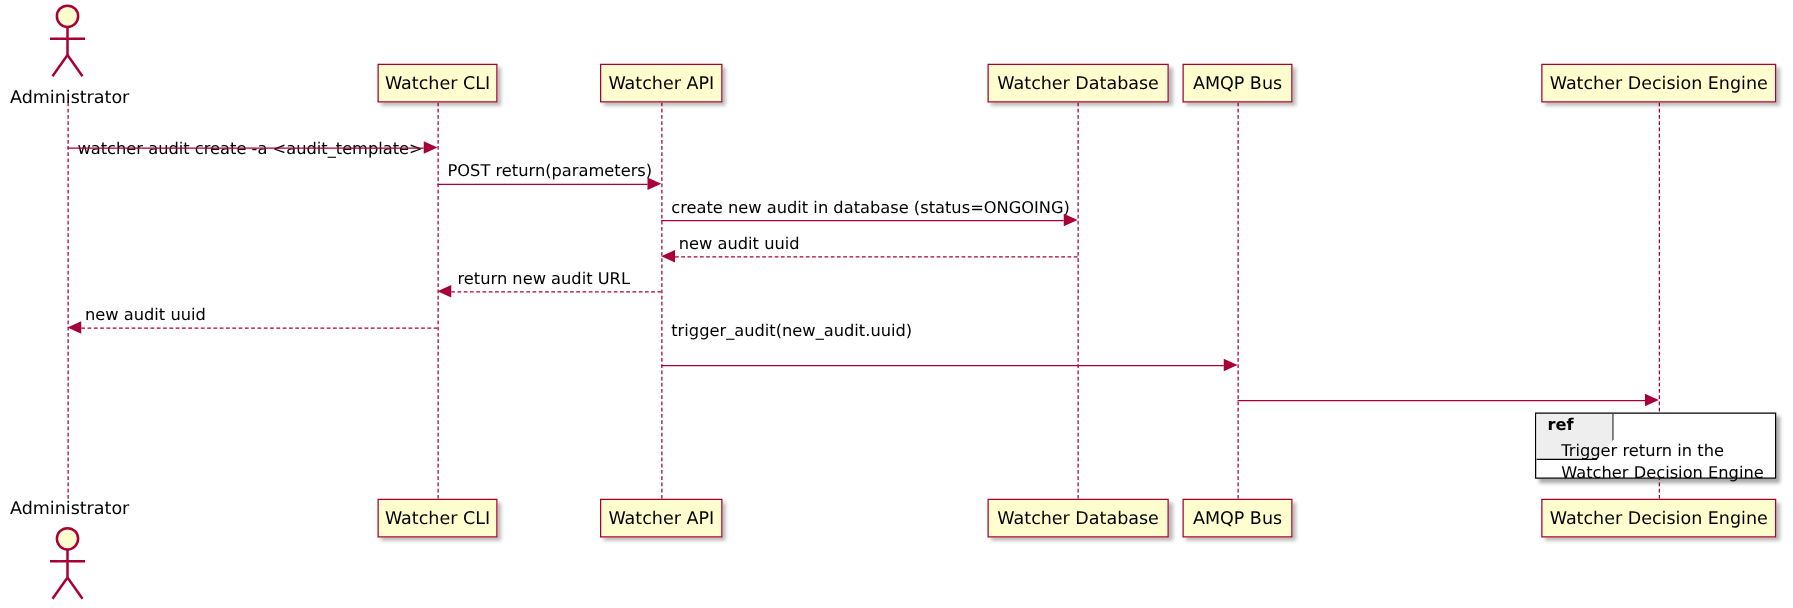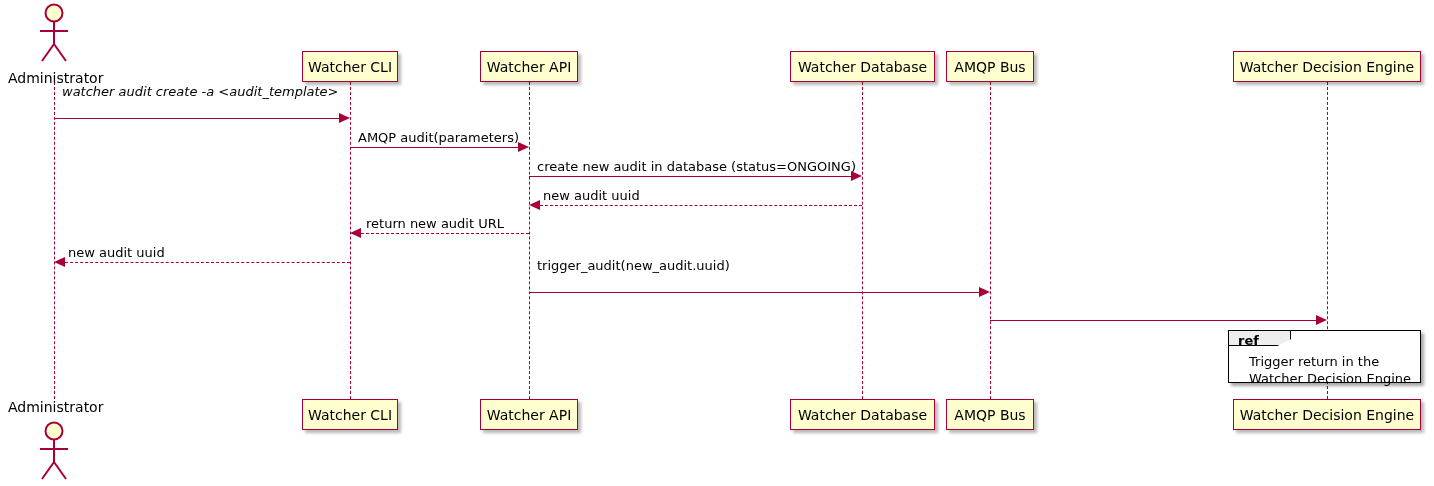--- a/index.html
+++ b/index.html
@@ -91,21 +91,21 @@
     position: absolute;
     box-sizing: border-box;
     background: #FFFFFF;
     border: 1.5px solid #000000;
     box-shadow: 3px 3px 3px rgba(0,0,0,0.35);
   }
   .ref-tab {
     position: absolute;
     left: 0;
     top: 0;
-    height: 15px;
+    height: 37px;
     width: 62px;
     box-sizing: border-box;
     background: #EEEEEE;
     border-right: 1.5px solid #000000;
     border-bottom: 1.5px solid #000000;
     font-size: 13px;
     font-weight: bold;
     line-height: 19px;
     padding-left: 9px;
     color: #000000;
@@ -160,25 +160,25 @@
   <div class="participant" style="left:790px; top:51px; width:145px;">Watcher Database</div>
   <div class="participant" style="left:946px; top:51px; width:88px;">AMQP Bus</div>
   <div class="participant" style="left:1233px; top:51px; width:188px;">Watcher Decision Engine</div>
 
   <div class="participant" style="left:302px; top:399px; width:96px;">Watcher CLI</div>
   <div class="participant" style="left:480px; top:399px; width:98px;">Watcher API</div>
   <div class="participant" style="left:790px; top:399px; width:145px;">Watcher Database</div>
   <div class="participant" style="left:946px; top:399px; width:88px;">AMQP Bus</div>
   <div class="participant" style="left:1233px; top:399px; width:188px;">Watcher Decision Engine</div>
 
-  <div class="msg-label" style="left:62px; top:84px;font-style:italic;">watcher audit create -a &lt;audit_template&gt;</div>
+  <div class="msg-label" style="left:62px; top:112px;">watcher audit create -a &lt;audit_template&gt;</div>
   <div class="msg-line" style="left:54px; top:118px; width:285px;"></div>
   <div class="arrow-head right" style="left:339px; top:113px;"></div>
 
-  <div class="msg-label" style="left:358px; top:130px;">AMQP audit(parameters)</div>
+  <div class="msg-label" style="left:358px; top:130px;">POST return(parameters)</div>
   <div class="msg-line" style="left:350px; top:147px; width:168px;"></div>
   <div class="arrow-head right" style="left:518px; top:142px;"></div>
 
   <div class="msg-label" style="left:537px; top:159px;">create new audit in database (status=ONGOING)</div>
   <div class="msg-line" style="left:529px; top:176px; width:322px;"></div>
   <div class="arrow-head right" style="left:851px; top:171px;"></div>
 
   <div class="msg-label" style="left:543px; top:188px;">new audit uuid</div>
   <div class="msg-line dashed" style="left:540px; top:205px; width:322px;"></div>
   <div class="arrow-head left" style="left:529px; top:200px;"></div>

